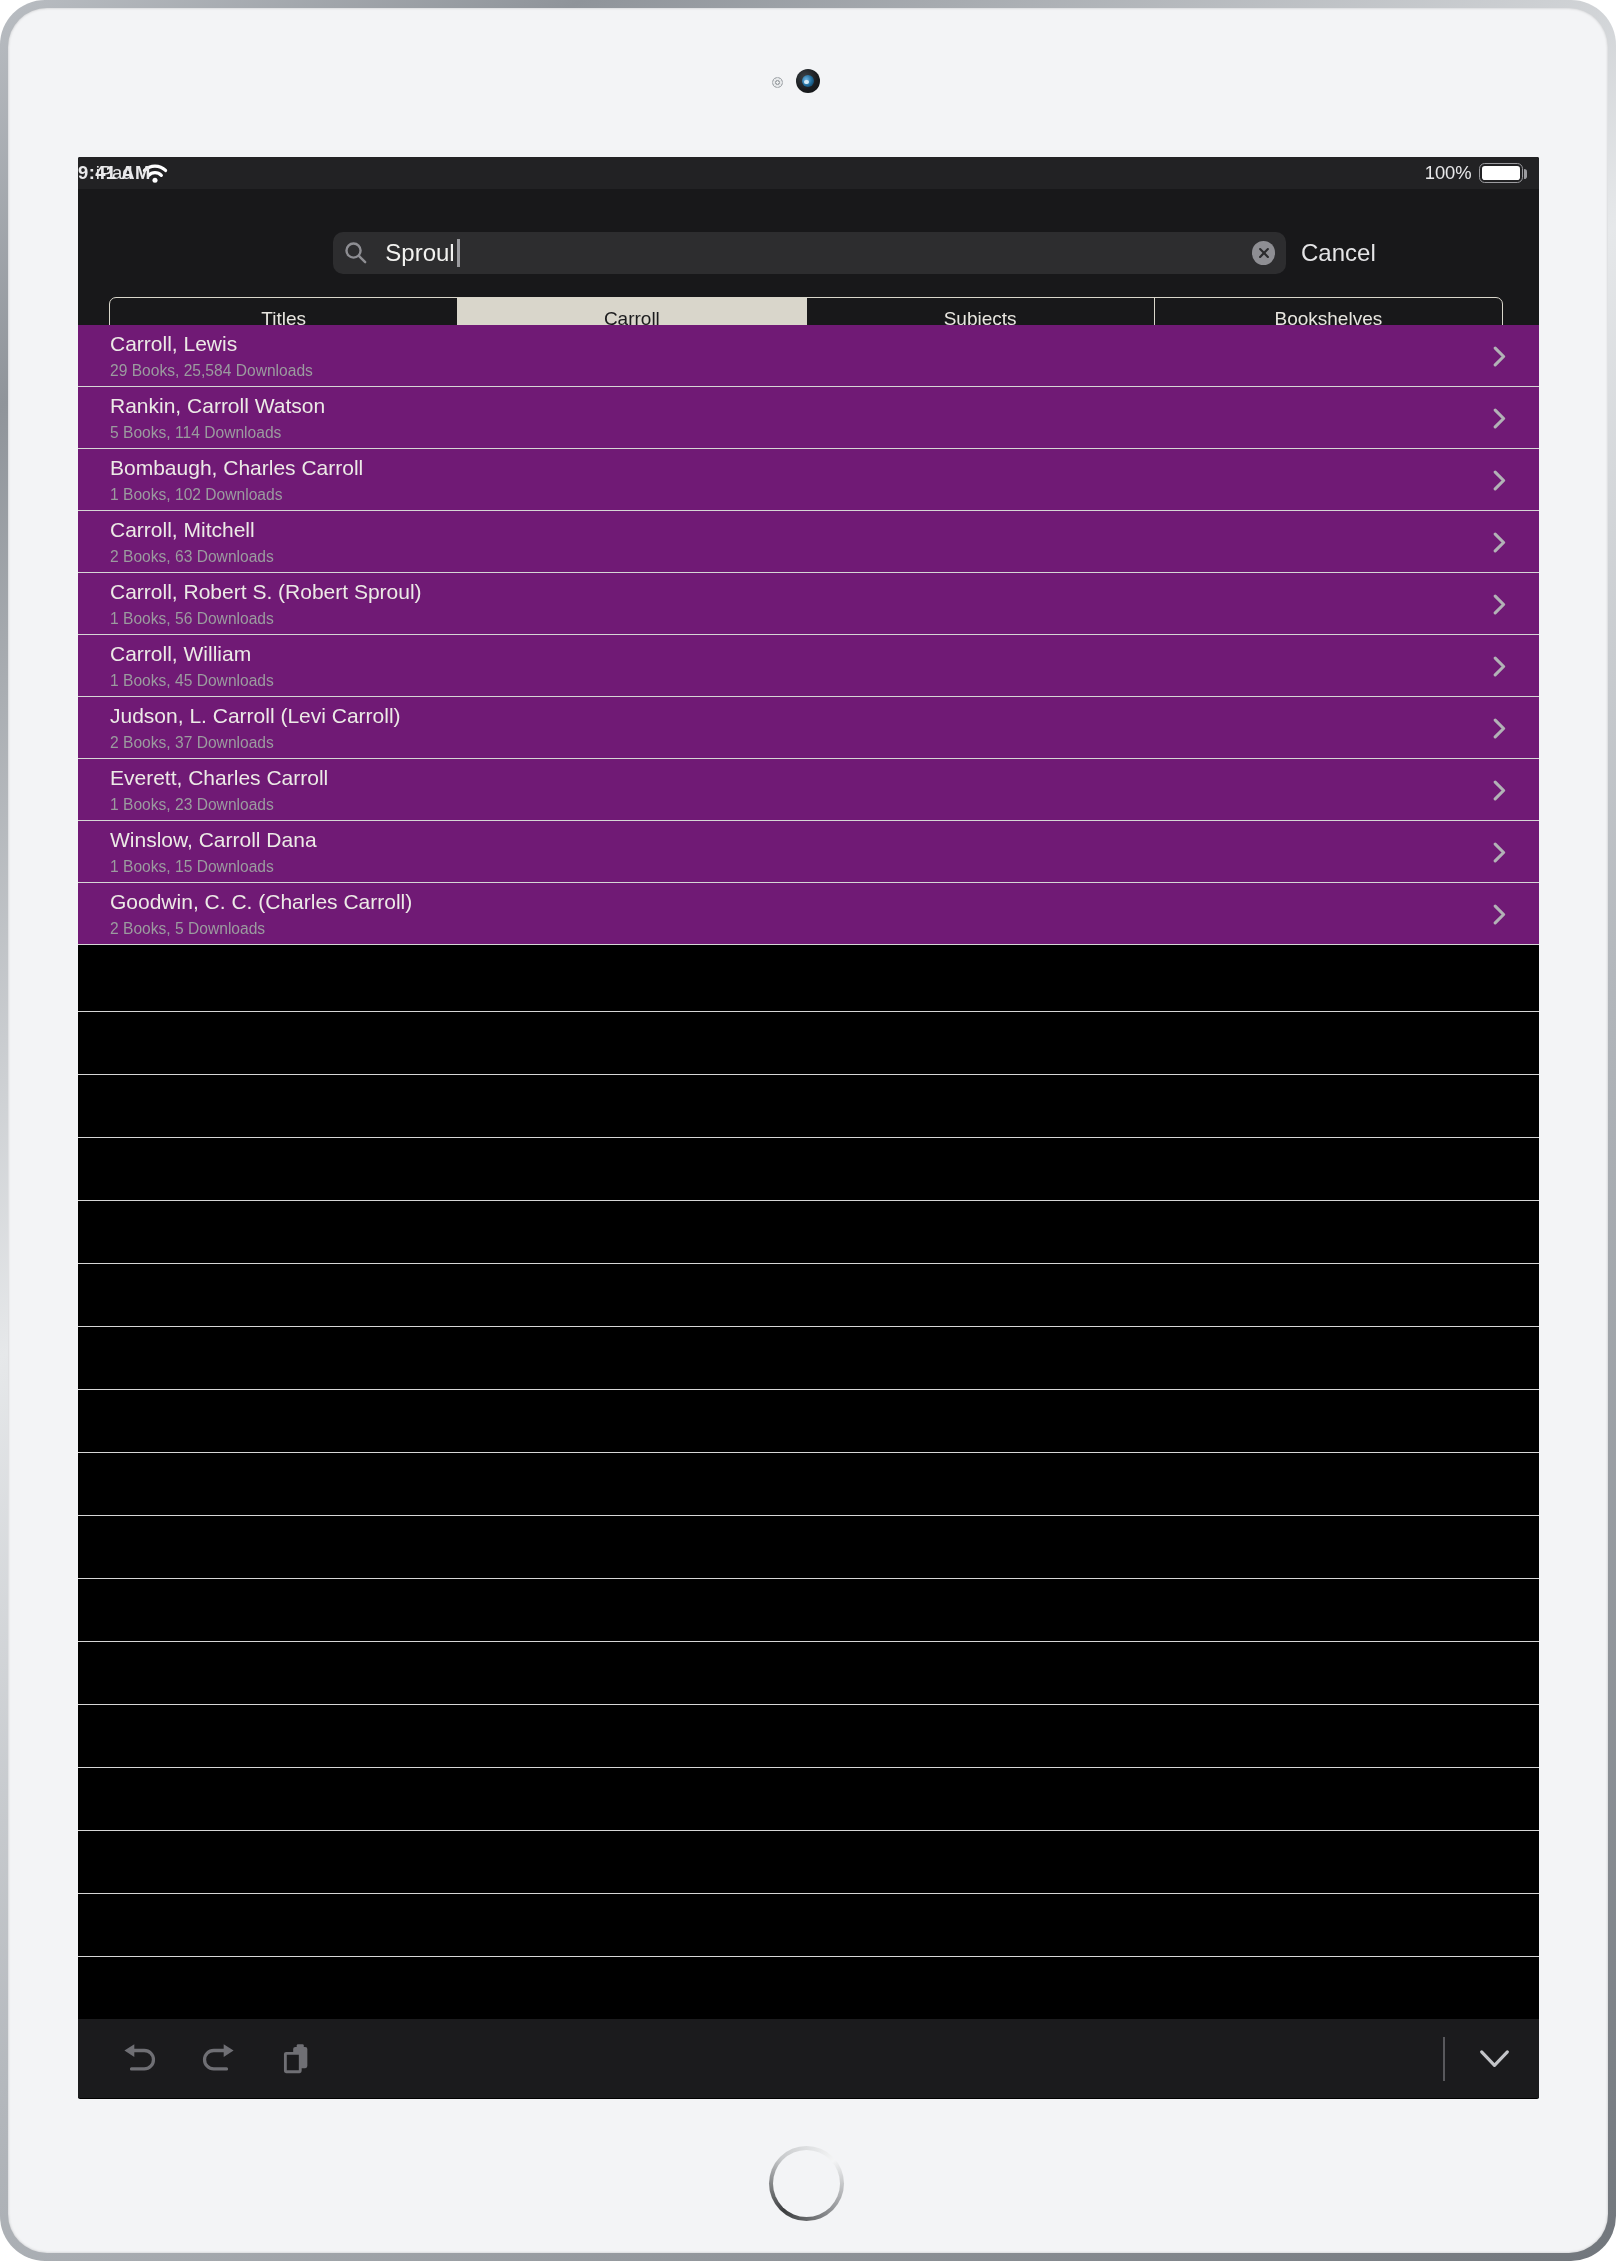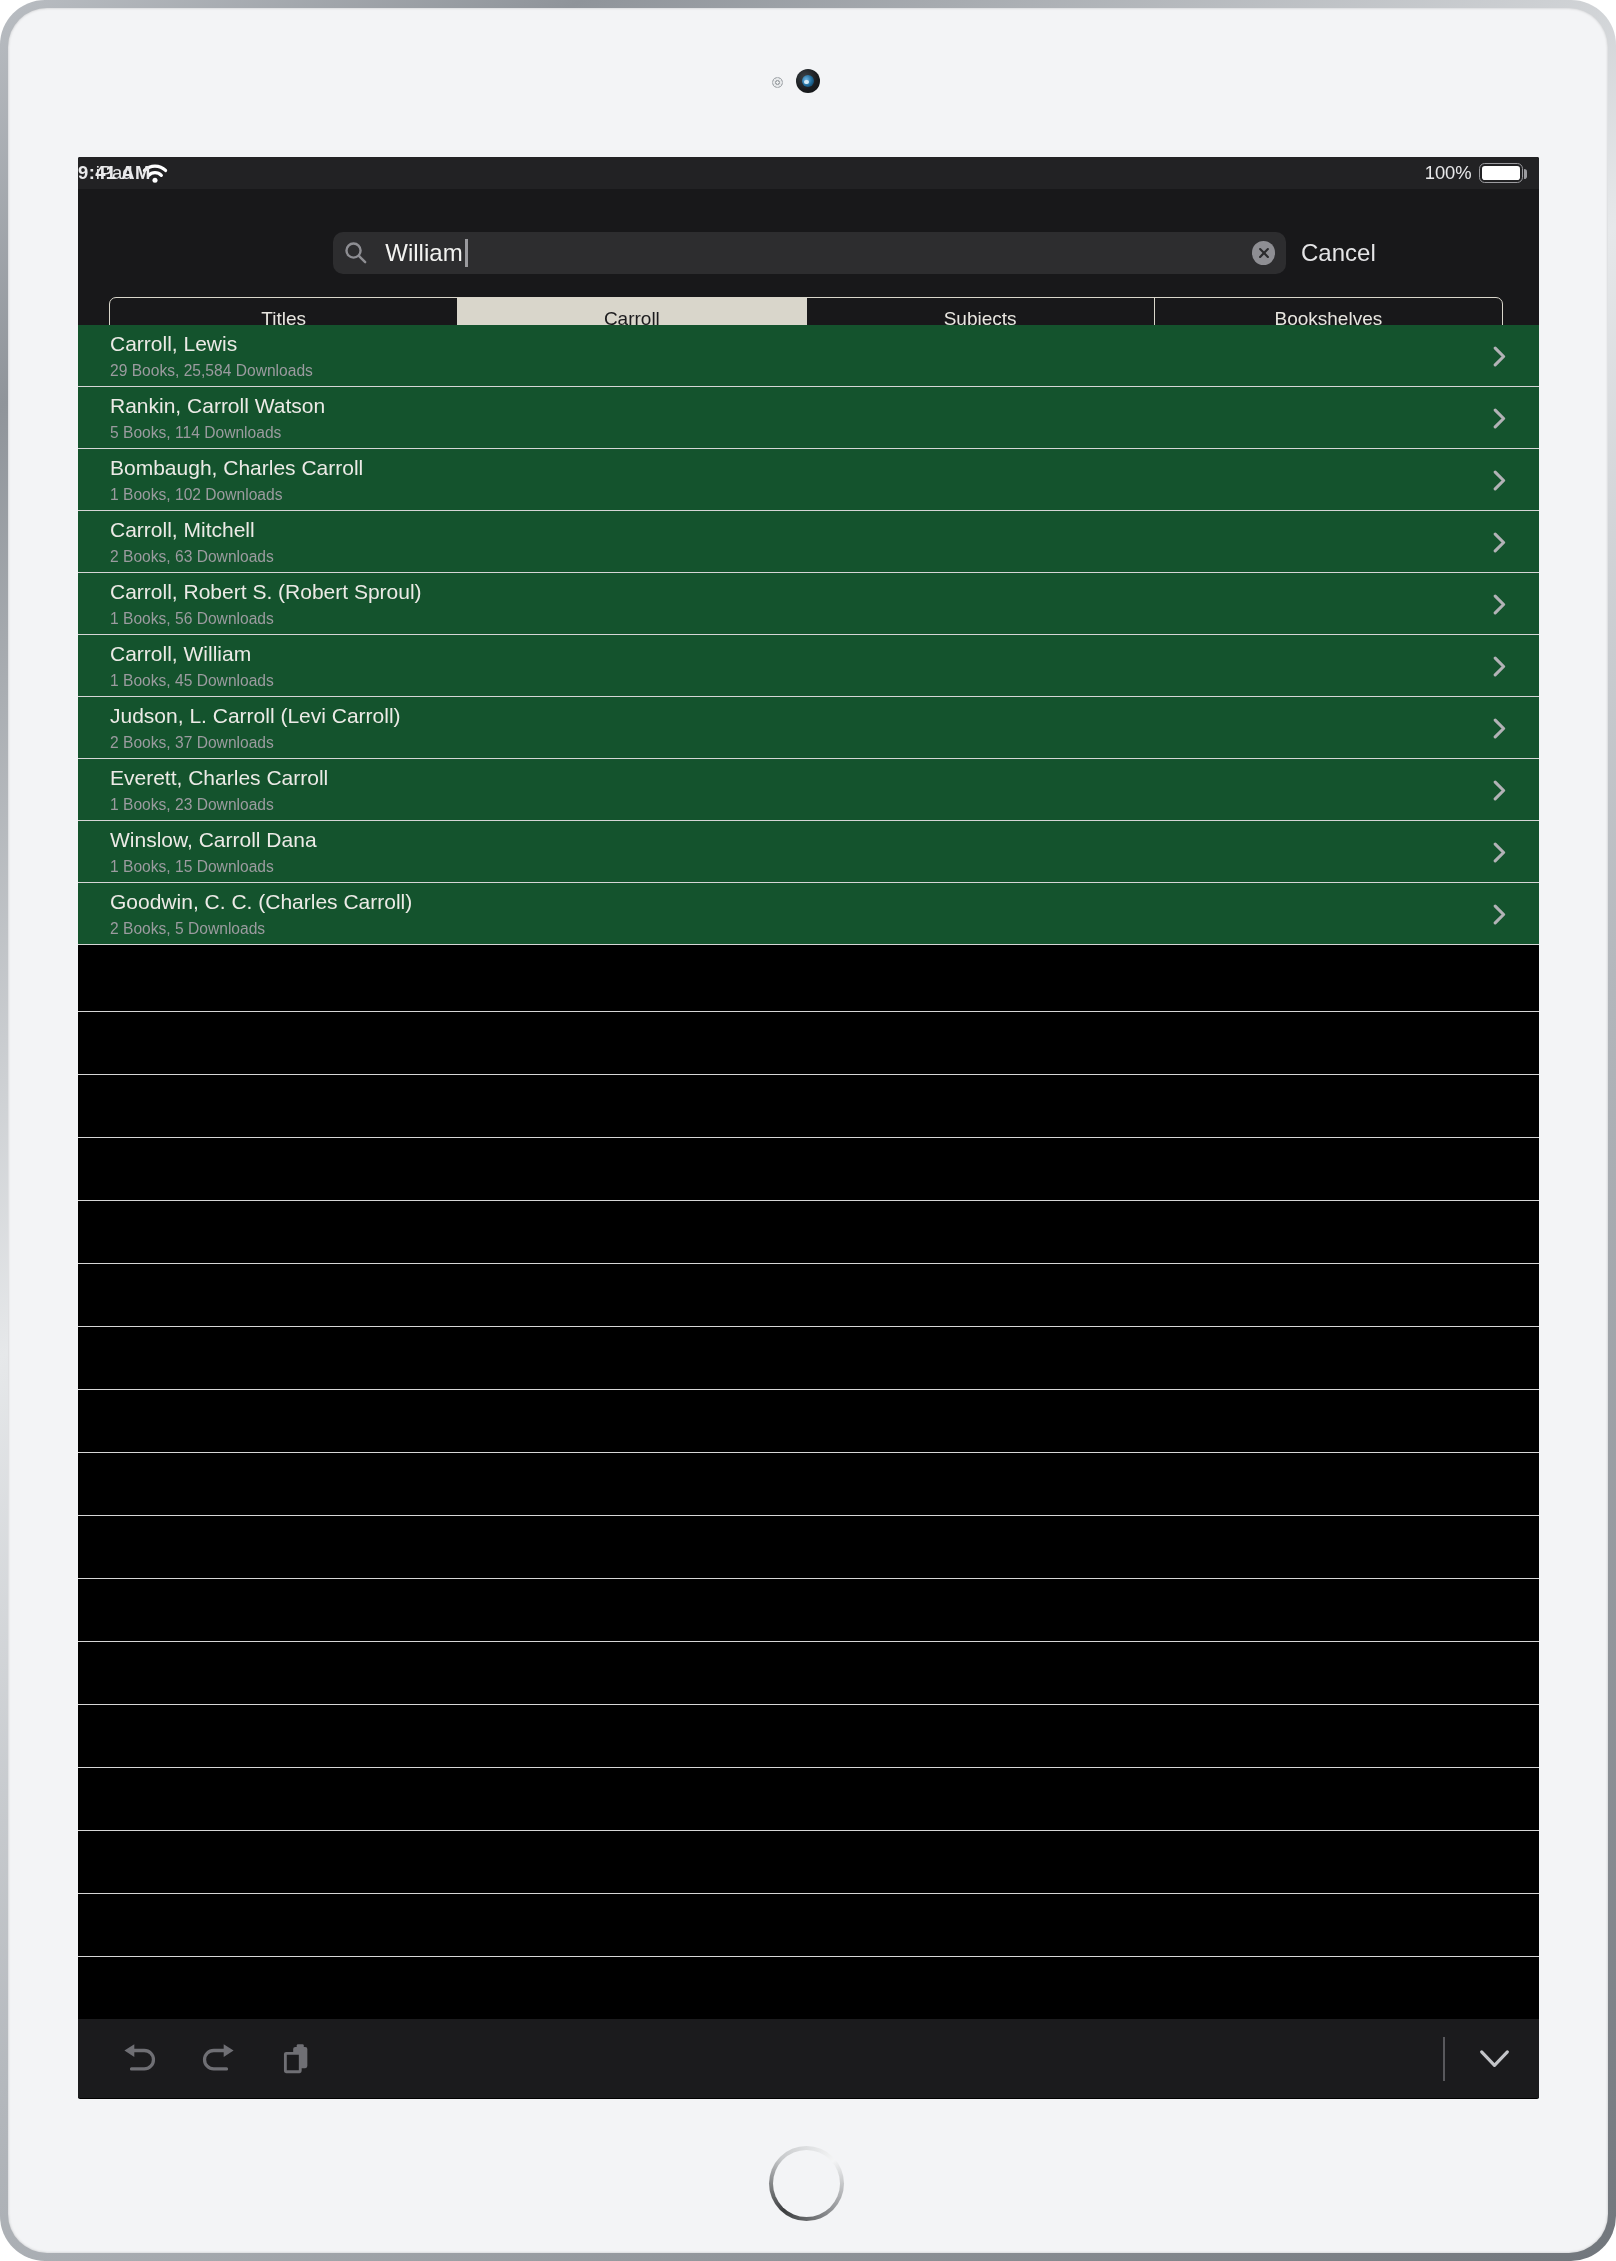--- a/index.html
+++ b/index.html
@@ -54,21 +54,21 @@
   .segmented { position:absolute; left:31px; top:108px; width:1394px; height:43px;
                border:1.4px solid #d9d6cb; border-radius:7px; display:flex; overflow:hidden; }
   .segment { flex:1; display:flex; align-items:center; justify-content:center;
              font-size:19px; color:#e8e6e0; background:transparent; border-left:1.4px solid #d9d6cb; }
   .segment:first-child { border-left:none; }
   .segment.selected { background:#d9d6cb; color:#1b1b1d; border-left-color:#d9d6cb; }
   .segment.selected + .segment { border-left-color:#d9d6cb; }
 
   
   .list { position:absolute; left:0; top:168px; width:100%; }
-  .row { position:relative; width:100%; height:62px; background:#14532d;
+  .row { position:relative; width:100%; height:62px; background:#701a75;
          border-bottom:1.4px solid #d6d6d6; }
   .row-name { position:absolute; left:32px; top:7px; font-size:21px; color:#eceae6; }
   .row-detail { position:absolute; left:32px; top:37px; font-size:15.6px; color:#9b9b9f; }
   .row-chevron { position:absolute; right:33px; top:21px; }
 
   
   .empty-region { position:absolute; left:0; top:792px; width:100%; height:1070px; background:#000; }
   .empty-row { width:100%; height:63px; background:#000; border-bottom:1.4px solid #d6d6d6; }
 
   
@@ -113,21 +113,21 @@
         </div>
       </div>
     </div>
 
     <div class="header">
       <div class="search-field">
         <svg width="24" height="24" viewBox="0 0 34 34">
           <circle cx="13.5" cy="13.5" r="10" fill="none" stroke="#8e8e93" stroke-width="3.4"></circle>
           <line x1="21" y1="21" x2="30" y2="30" stroke="#8e8e93" stroke-width="3.4" stroke-linecap="round"></line>
         </svg>
-        <span class="search-text">William</span>
+        <span class="search-text">Sproul</span>
         <span class="caret"></span>
         <div class="clear-button">
           <svg width="12" height="12" viewBox="0 0 17 17">
             <line x1="3" y1="3" x2="14" y2="14" stroke="#2b2b2d" stroke-width="3" stroke-linecap="round"></line>
             <line x1="14" y1="3" x2="3" y2="14" stroke="#2b2b2d" stroke-width="3" stroke-linecap="round"></line>
           </svg>
         </div>
       </div>
       <div class="cancel-button">Cancel</div>
 

